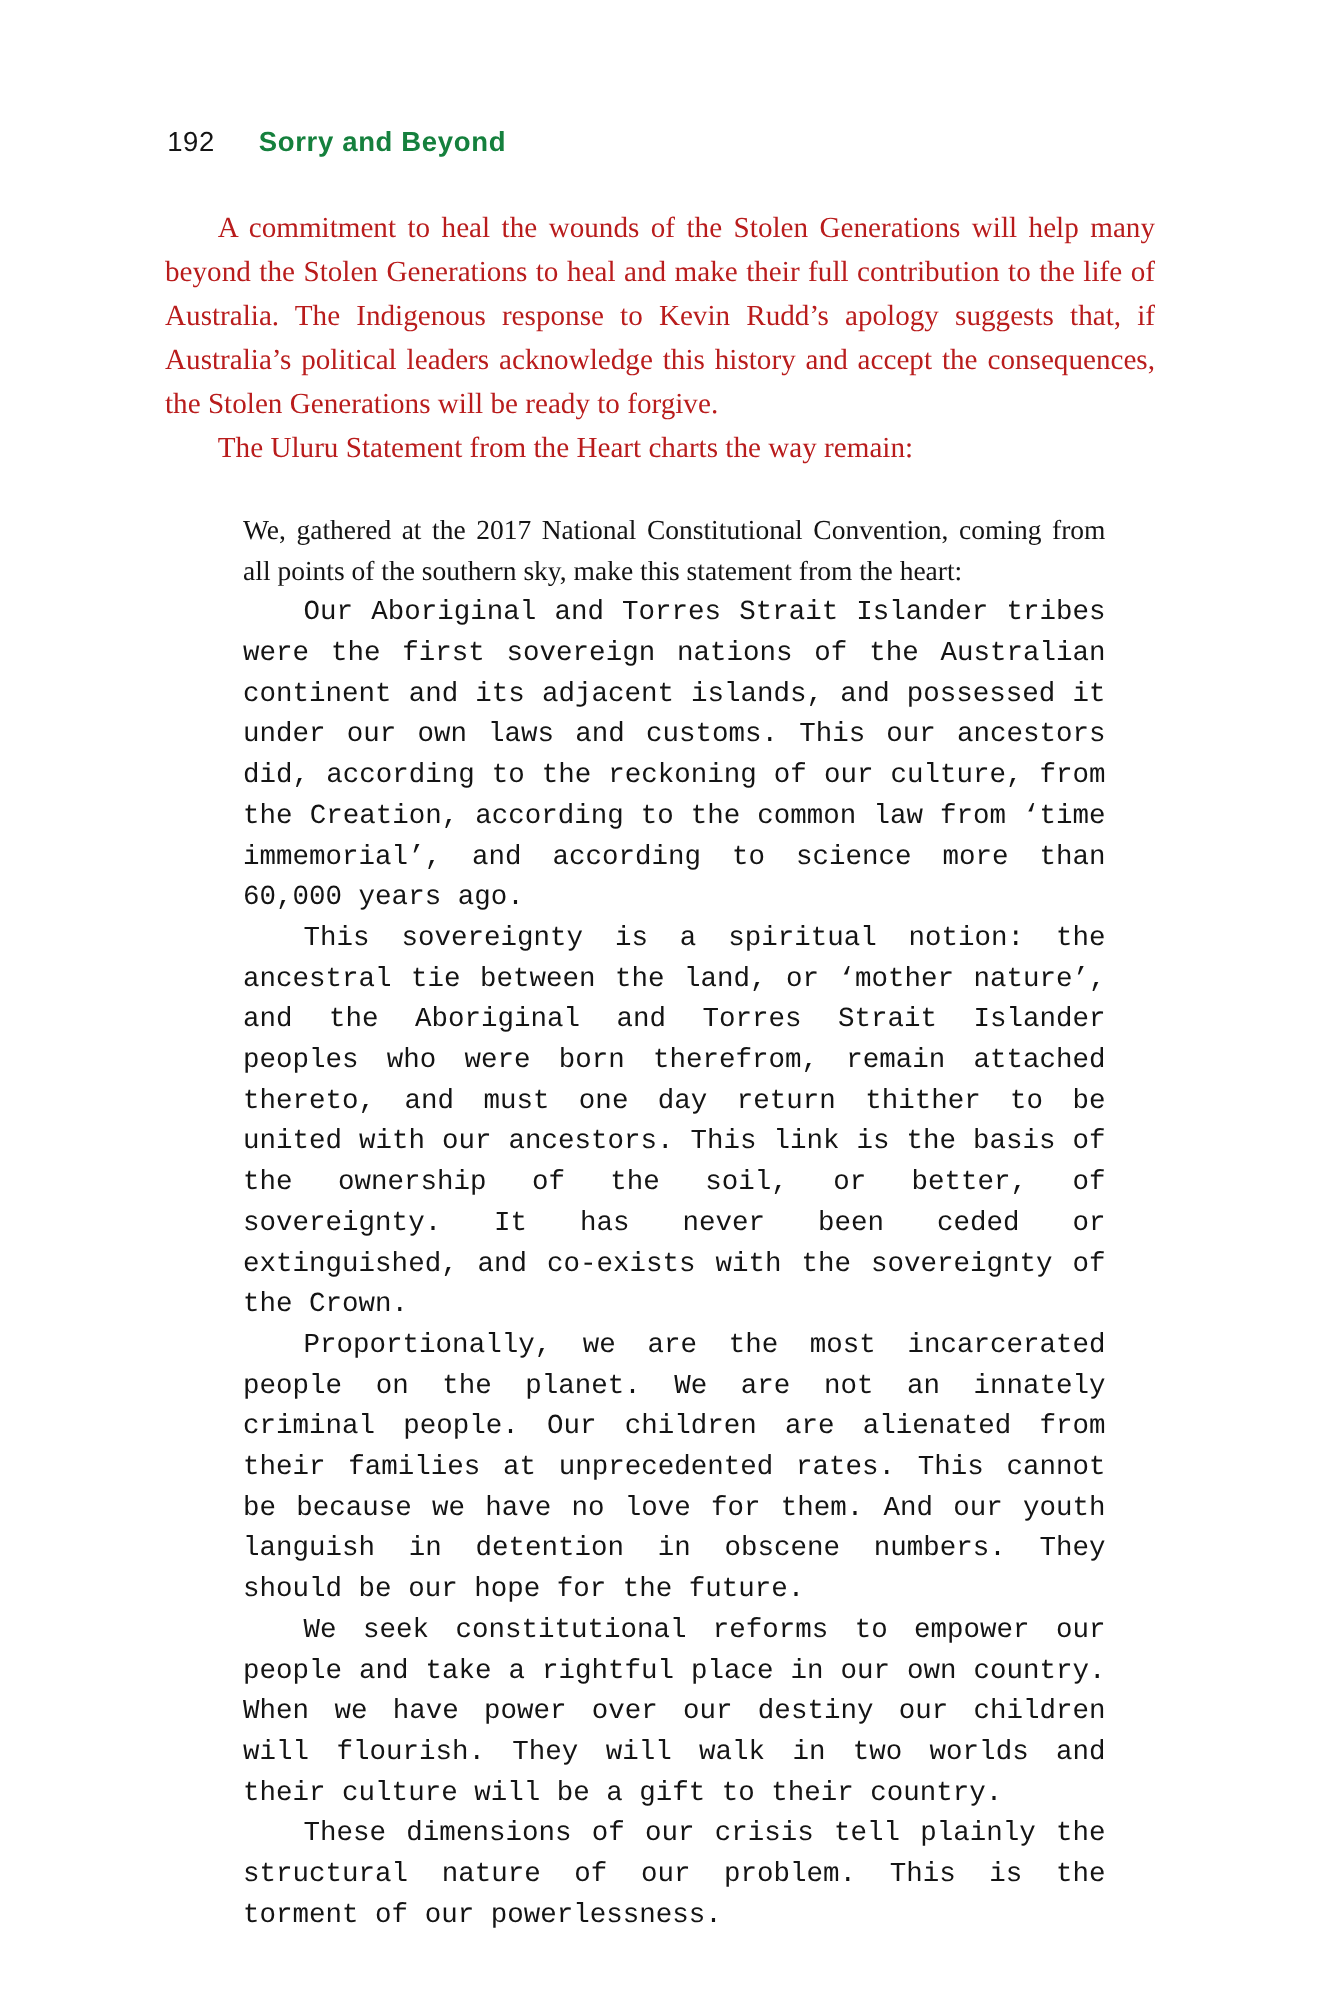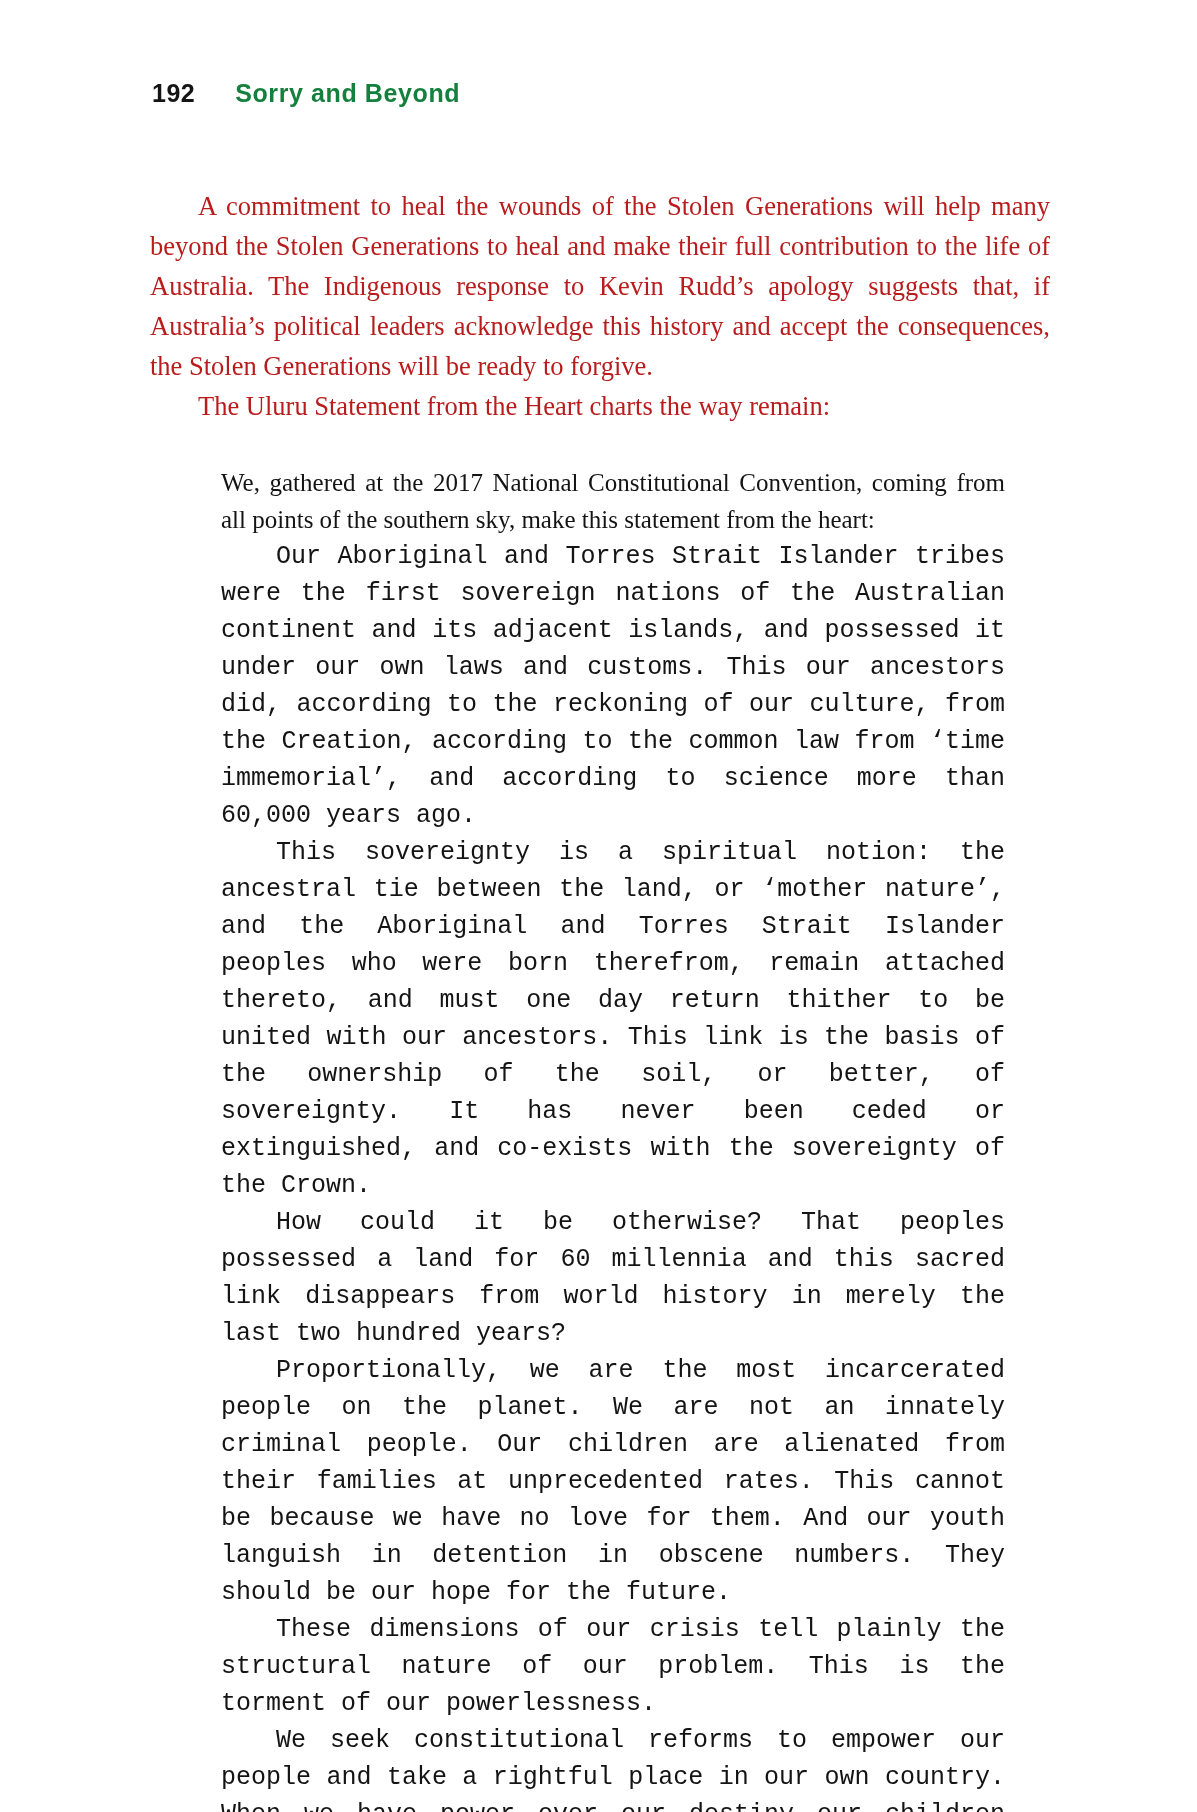--- a/index.html
+++ b/index.html
@@ -19,24 +19,25 @@
   .running-header {
     position: absolute;
     top: 79px;
     left: 152px;
     font-family: "Liberation Sans", sans-serif;
     font-size: 25px;
     line-height: 28px;
     white-space: nowrap;
   }
   .page-number {
-    font-weight: 700;
+    font-weight: 400;
     letter-spacing: 0.5px;
     display: inline-block;
     margin-right: 40px;
+    margin-top: 36px;
   }
   .running-title {
     font-weight: 700;
     letter-spacing: 0.6px;
     color: #15803d;
   }
   .page-body {
     position: absolute;
     left: 150px;
     top: 186px;
@@ -74,18 +75,17 @@
 </div>
 
 <main class="page-body">
   <p class="body-text">A commitment to heal the wounds of the Stolen Generations will help many beyond the Stolen Generations to heal and make their full contribution to the life of Australia. The Indigenous response to Kevin Rudd’s apology suggests that, if Australia’s political leaders acknowledge this history and accept the consequences, the Stolen Generations will be ready to forgive.</p>
   <p class="body-text">The Uluru Statement from the Heart charts the way remain:</p>
 
   <blockquote class="uluru-quote">
     <p>We, gathered at the 2017 National Constitutional Convention, coming from all points of the southern sky, make this statement from the heart:</p>
     <p class="q-indent">Our Aboriginal and Torres Strait Islander tribes were the first sovereign nations of the Australian continent and its adjacent islands, and possessed it under our own laws and customs. This our ancestors did, according to the reckoning of our culture, from the Creation, according to the common law from ‘time immemorial’, and according to science more than 60,000 years ago.</p>
     <p class="q-indent">This sovereignty is a spiritual notion: the ancestral tie between the land, or ‘mother nature’, and the Aboriginal and Torres Strait Islander peoples who were born therefrom, remain attached thereto, and must one day return thither to be united with our ancestors. This link is the basis of the ownership of the soil, or better, of sovereignty. It has never been ceded or extinguished, and co-exists with the sovereignty of the Crown.</p>
-    <p class="q-indent">How could it be otherwise? That peoples possessed a land for 60 millennia and this sacred link disappears from world history in merely the last two hundred years?</p>
     <p class="q-indent">Proportionally, we are the most incarcerated people on the planet. We are not an innately criminal people. Our children are alienated from their families at unprecedented rates. This cannot be because we have no love for them. And our youth languish in detention in obscene numbers. They should be our hope for the future.</p>
+    <p class="q-indent">We seek constitutional reforms to empower our people and take a rightful place in our own country. When we have power over our destiny our children will flourish. They will walk in two worlds and their culture will be a gift to their country.</p>
     <p class="q-indent">These dimensions of our crisis tell plainly the structural nature of our problem. This is the torment of our powerlessness.</p>
-    <p class="q-indent">We seek constitutional reforms to empower our people and take a rightful place in our own country. When we have power over our destiny our children will flourish. They will walk in two worlds and their culture will be a gift to their country.</p>
   </blockquote>
 </main>
 
 </body></html>

